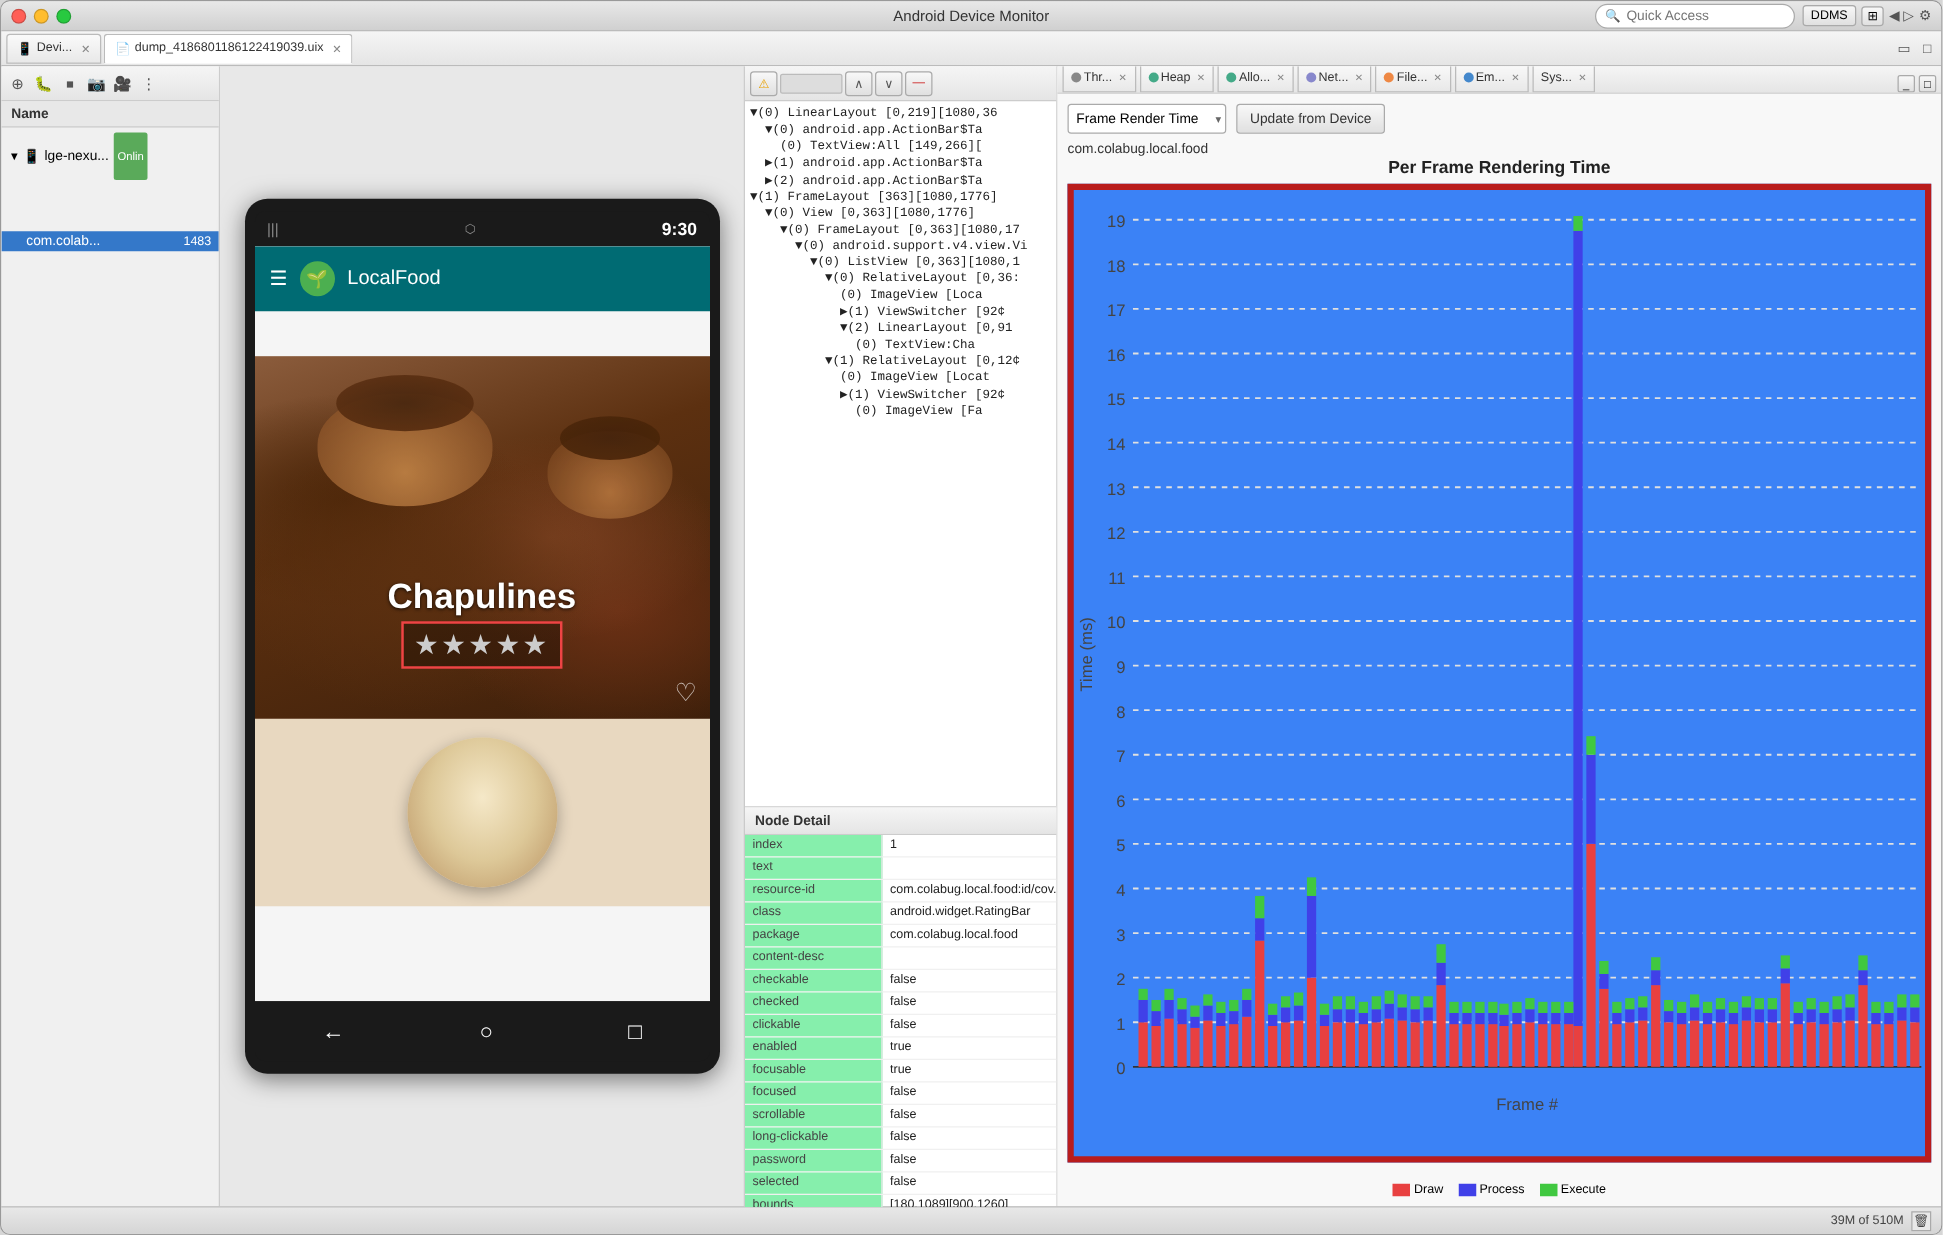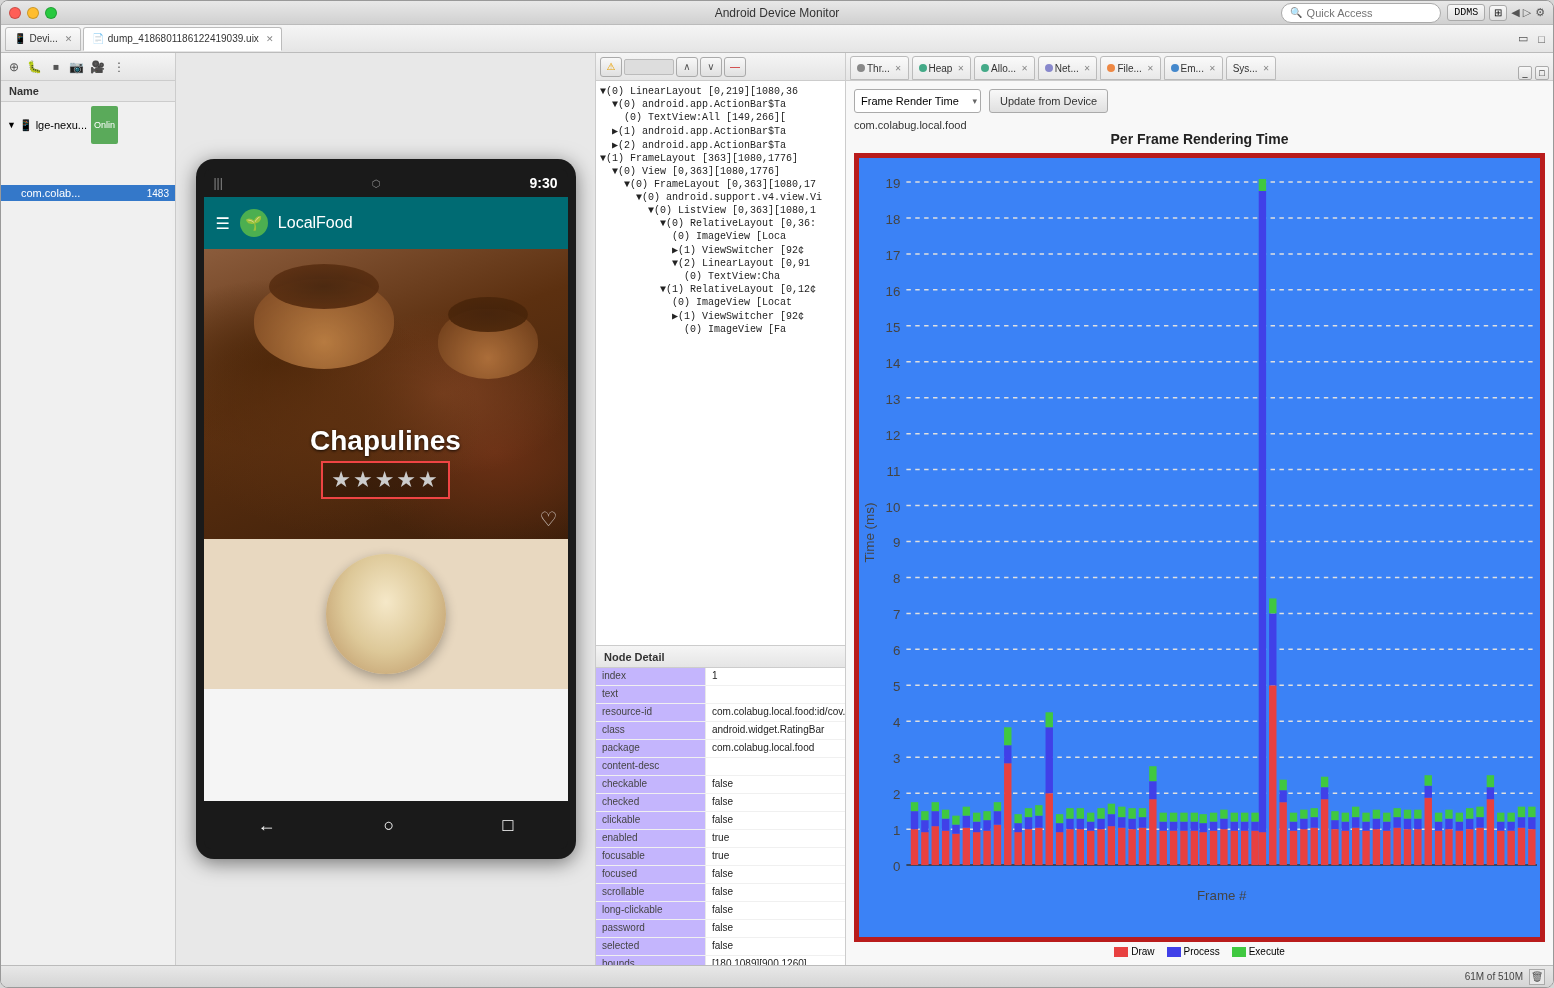--- a/index.html
+++ b/index.html
@@ -223,20 +223,21 @@
     }
     .app-tab.active {
       color: white;
       border-bottom: 3px solid #4dd0d0;
     }
     .food-item-image {
       height: 290px;
       background: linear-gradient(135deg, #8B4513 0%, #A0522D 30%, #6B3A2A 60%, #8B4513 100%);
       position: relative;
       overflow: hidden;
+      margin-top: 36px;
     }
     .food-image-bg {
       width: 100%; height: 100%;
       background: 
         radial-gradient(circle at 30% 40%, #5c3317 0%, transparent 50%),
         radial-gradient(circle at 70% 30%, #7a4020 0%, transparent 40%),
         radial-gradient(circle at 50% 70%, #4a2810 0%, transparent 60%),
         linear-gradient(135deg, #8B5E3C, #5c3010);
       display: flex; align-items: flex-end; justify-content: center;
     }
@@ -337,21 +338,21 @@
       display: flex;
       border-bottom: 1px solid #f0f0f0;
       min-height: 18px;
     }
     .nd-key {
       width: 110px; min-width: 110px;
       padding: 2px 6px;
       color: #444;
       font-size: 10px;
       border-right: 1px solid #e8e8e8;
-      background: #c4b5fd;
+      background: #86efac;
     }
     .nd-val {
       padding: 2px 6px;
       color: #222;
       font-size: 10px;
       flex: 1;
     }
 
     
     .right-panel {
@@ -429,21 +430,21 @@
     .chart-area {
       flex: 1;
       position: relative;
       background: #3b82f6;
       border: 5px solid #b91c1c;
     }
     .chart-svg { width: 100%; height: 100%; }
     .chart-legend {
       display: flex; align-items: center; justify-content: center;
       gap: 12px;
-      margin-top: 4px;
+      margin-top: 16px;
       font-size: 10px;
     }
     .legend-item { display: flex; align-items: center; gap: 3px; }
     .legend-dot { width: 14px; height: 10px; }
 
     
     .status-bar {
       height: 22px;
       background: linear-gradient(#e8e8e8, #d5d5d5);
       border-top: 1px solid #bbb;
@@ -485,21 +486,21 @@
       <div class="tb-btn tb-min"></div>
       <div class="tb-btn tb-max"></div>
     </div>
     <div class="titlebar-title">Android Device Monitor</div>
     <div class="titlebar-right">
       <div class="quick-access-box">
         <span>🔍</span>
         <input type="text" placeholder="Quick Access" style="">
       </div>
       <div style="display:flex;gap:4px;align-items:center;">
-        <div style="background:linear-gradient(#f8f8f8,#e0e0e0);border:1px solid #aaa;border-radius:3px;padding:2px 6px;font-size:10px;cursor:pointer;font-family:Liberation Mono, monospace;">DDMS</div>
+        <div style="background:linear-gradient(#f8f8f8,#e0e0e0);border:1px solid #aaa;border-radius:3px;padding:2px 6px;font-size:10px;cursor:pointer;">DDMS</div>
         <div style="width:18px;height:16px;background:linear-gradient(#f8f8f8,#e0e0e0);border:1px solid #aaa;border-radius:3px;display:flex;align-items:center;justify-content:center;font-size:10px;cursor:pointer;">⊞</div>
         <div style="font-size:11px;color:#555;cursor:pointer;">◀ ▷</div>
         <div style="font-size:11px;color:#555;cursor:pointer;">⚙</div>
       </div>
     </div>
   </div>
 
   <div class="toolbar">
     <div class="toolbar-tab">
       <span style="font-size:10px;">📱</span>
@@ -1032,16 +1033,16 @@
             <div class="legend-dot" style="background:#40c840;"></div>
             <span>Execute</span>
           </div>
         </div>
       </div>
     </div>
 
   </div>
 
   <div class="status-bar">
-    <span>61M of 510M</span>
+    <span>39M of 510M</span>
     <div style="width:16px;height:16px;border:1px solid #aaa;background:#e8e8e8;display:flex;align-items:center;justify-content:center;font-size:10px;cursor:pointer;">🗑</div>
   </div>
 </div>
 
 </body></html>

